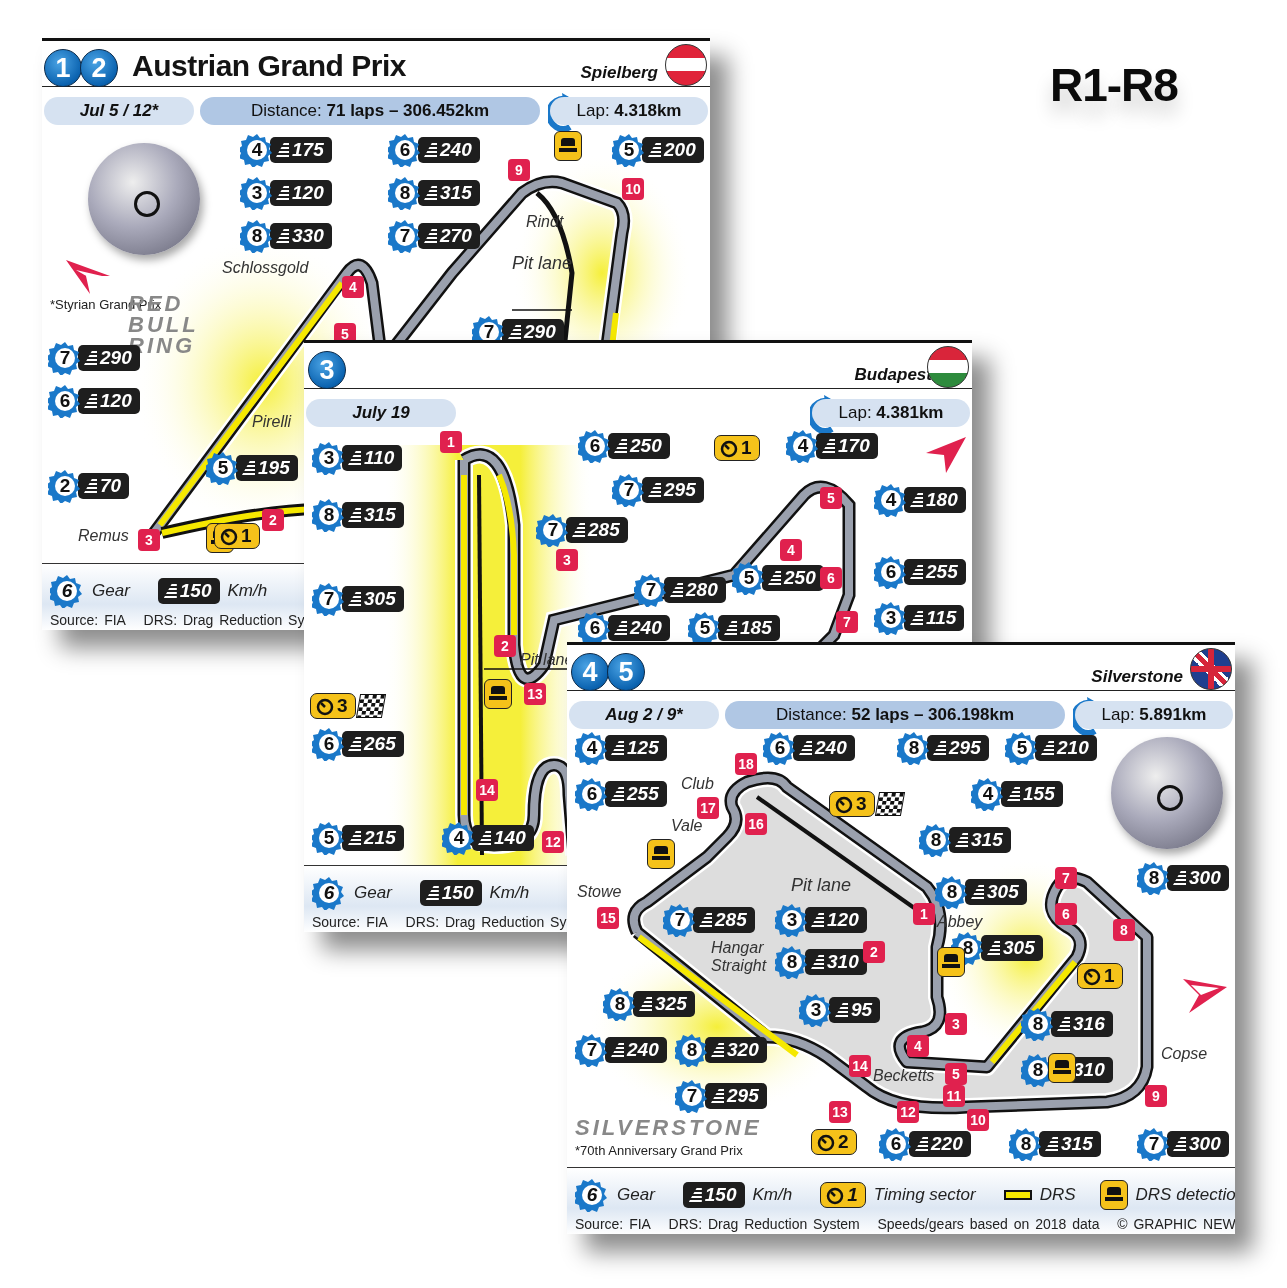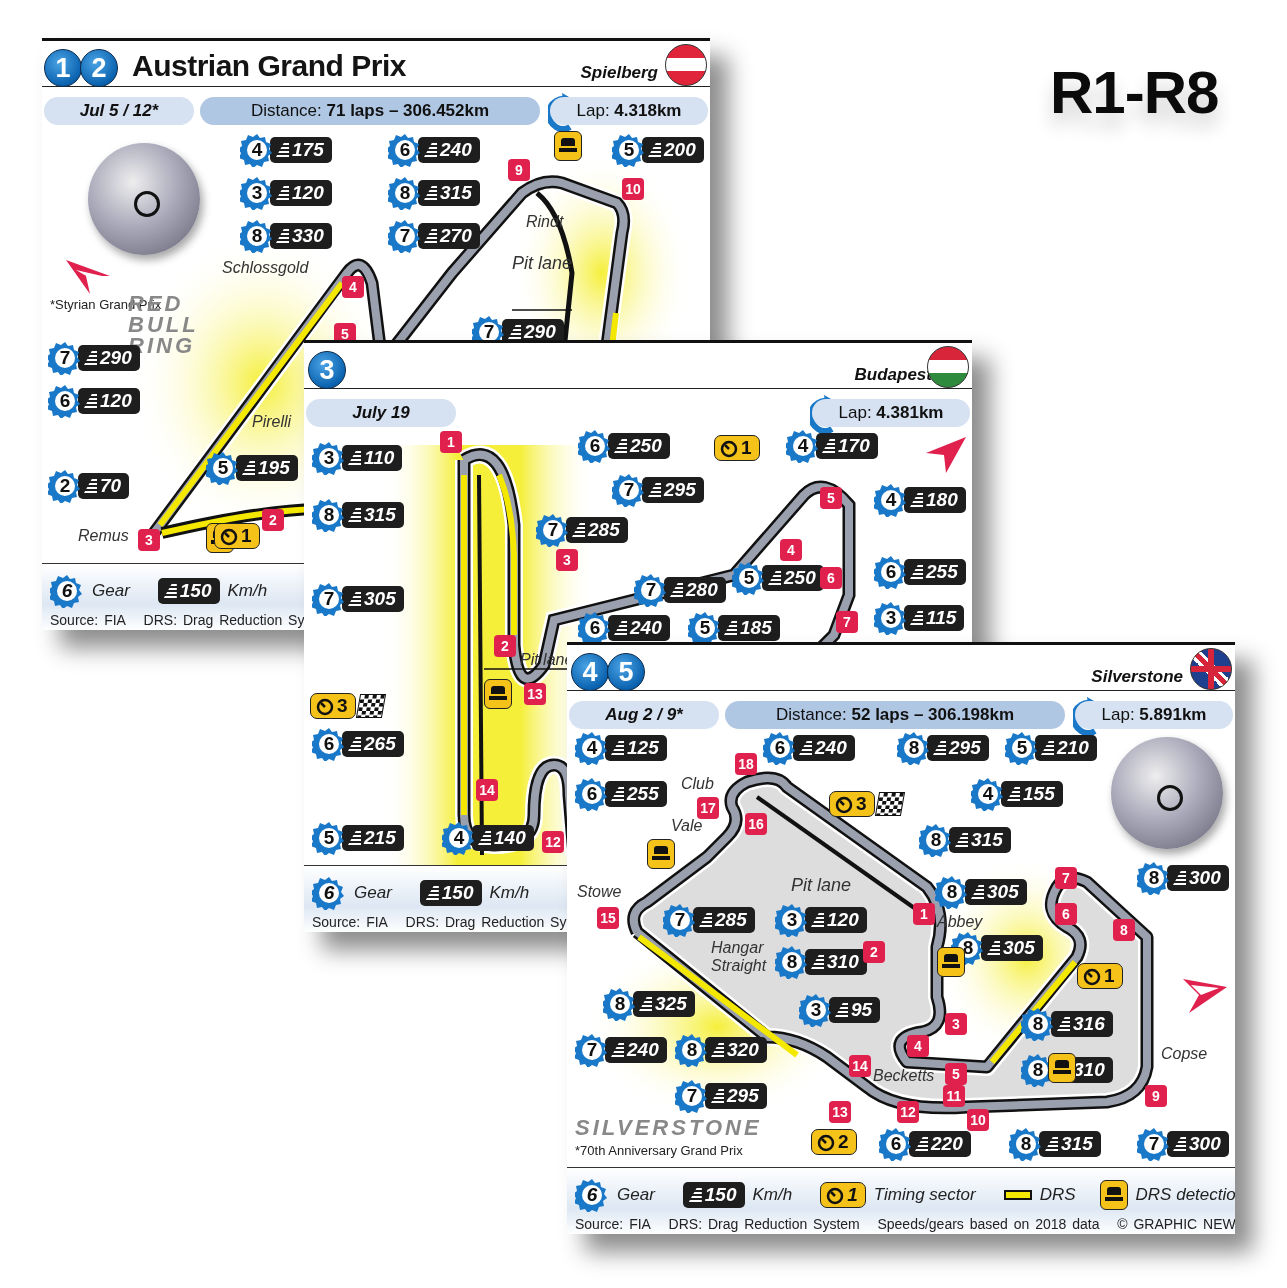--- a/index.html
+++ b/index.html
@@ -1,18 +1,18 @@
 <!DOCTYPE html>
 <html><head>
 <meta charset="utf-8">
 <style>
 *{box-sizing:border-box;margin:0;padding:0}
 html,body{width:1287px;height:1288px;background:#fff;overflow:hidden;font-family:"Liberation Sans",sans-serif;}
 .page{position:relative;width:1287px;height:1288px;background:#fff;}
-.rtitle{position:absolute;left:1050px;top:58px;font-size:60px;font-weight:bold;color:#0b0b0b;letter-spacing:-1px;text-shadow:0 14px 18px rgba(0,0,0,.18);}
+.rtitle{position:absolute;left:1050px;top:58px;font-size:46px;font-weight:bold;color:#0b0b0b;letter-spacing:-1px;text-shadow:0 14px 18px rgba(0,0,0,.18);}
 .panel{position:absolute;background:#fff;border-top:3px solid #111;box-shadow:18px 18px 22px rgba(0,0,0,.45);overflow:hidden;}
 .p1{left:42px;top:38px;width:668px;height:592px;}
 .p2{left:304px;top:340px;width:668px;height:592px;}
 .p3{left:567px;top:642px;width:668px;height:592px;}
 .hdr{position:absolute;left:0;top:0;width:100%;height:46px;border-bottom:1.5px solid #222;}
 .rnd{position:absolute;top:8px;width:38px;height:38px;border-radius:50%;background:radial-gradient(circle at 40% 35%,#4aa3e4,#0b63b0 70%,#08457e);border:1.5px solid #0a2a4a;color:#fff;font-weight:bold;font-size:27px;text-align:center;line-height:36px;}
 .gptitle{position:absolute;top:8px;font-size:30px;font-weight:bold;color:#141414;letter-spacing:-.5px;white-space:nowrap;}
 .city{position:absolute;top:22px;font-size:17px;font-weight:bold;font-style:italic;color:#111;text-align:right;}
 .flag{position:absolute;top:3px;right:3px;width:42px;height:42px;border-radius:50%;border:1.5px solid #333;overflow:hidden;}
 .infobar{position:absolute;top:56px;height:28px;border-radius:14px;background:#d6e2f1;font-size:17px;text-align:center;line-height:28px;color:#111;}

